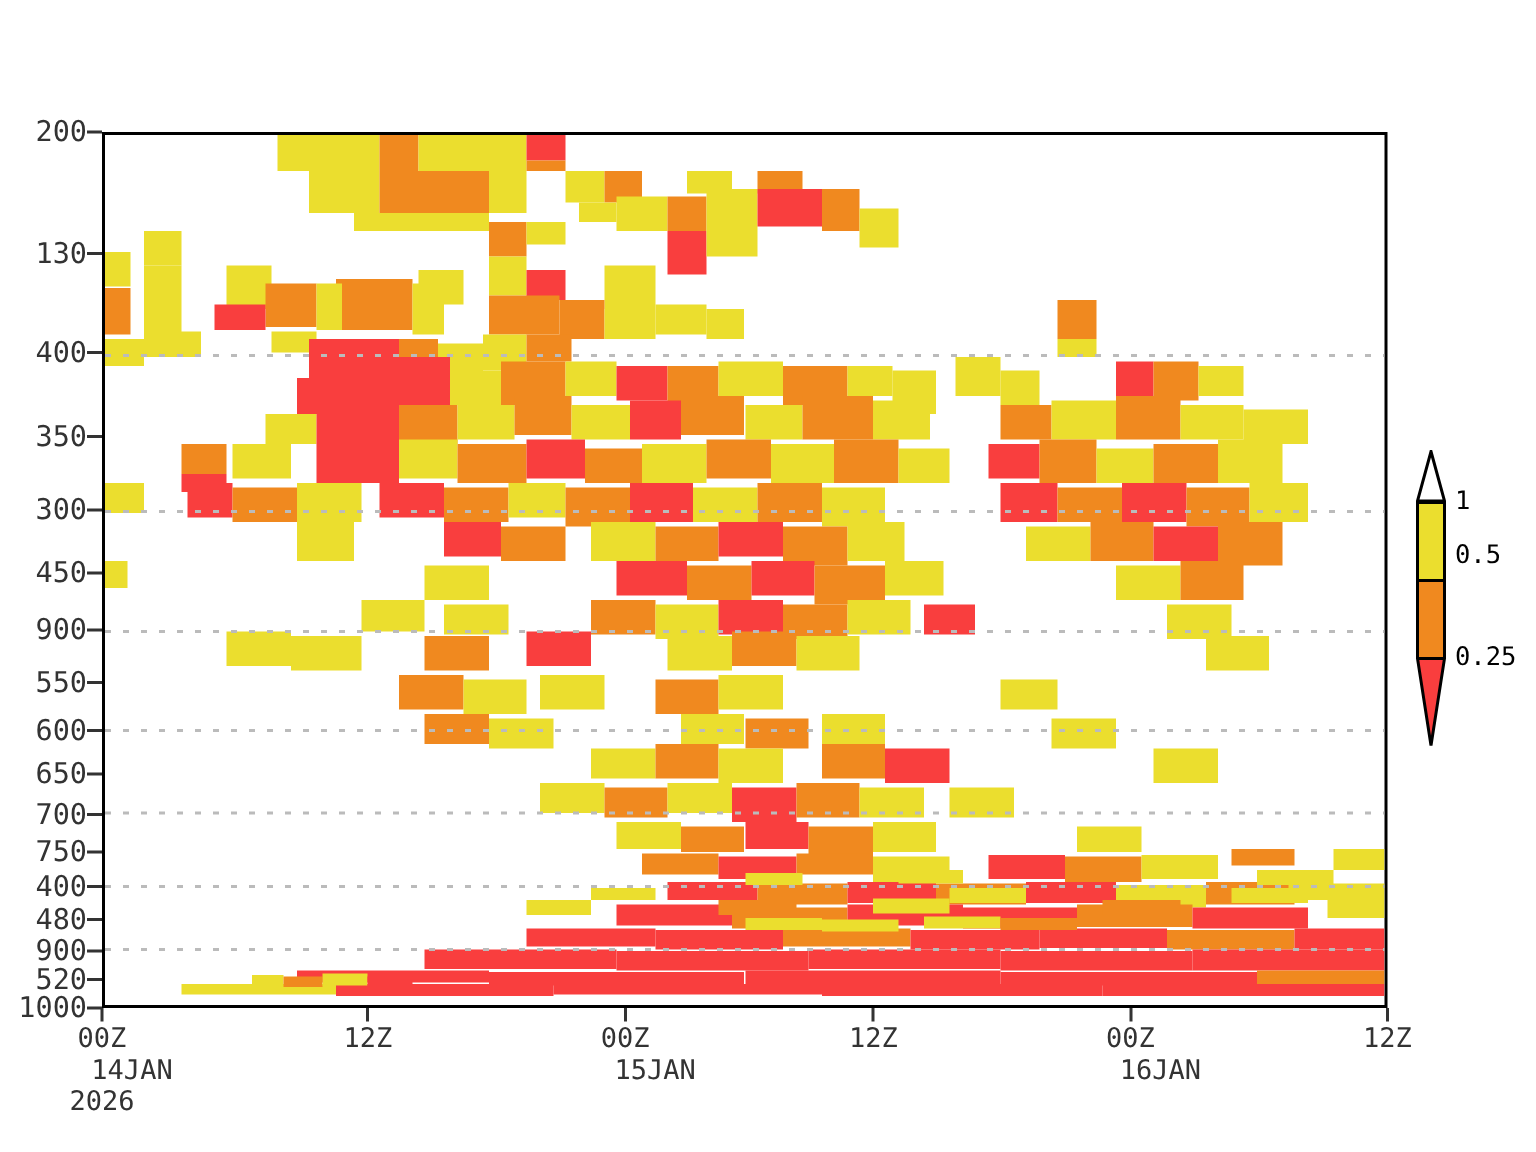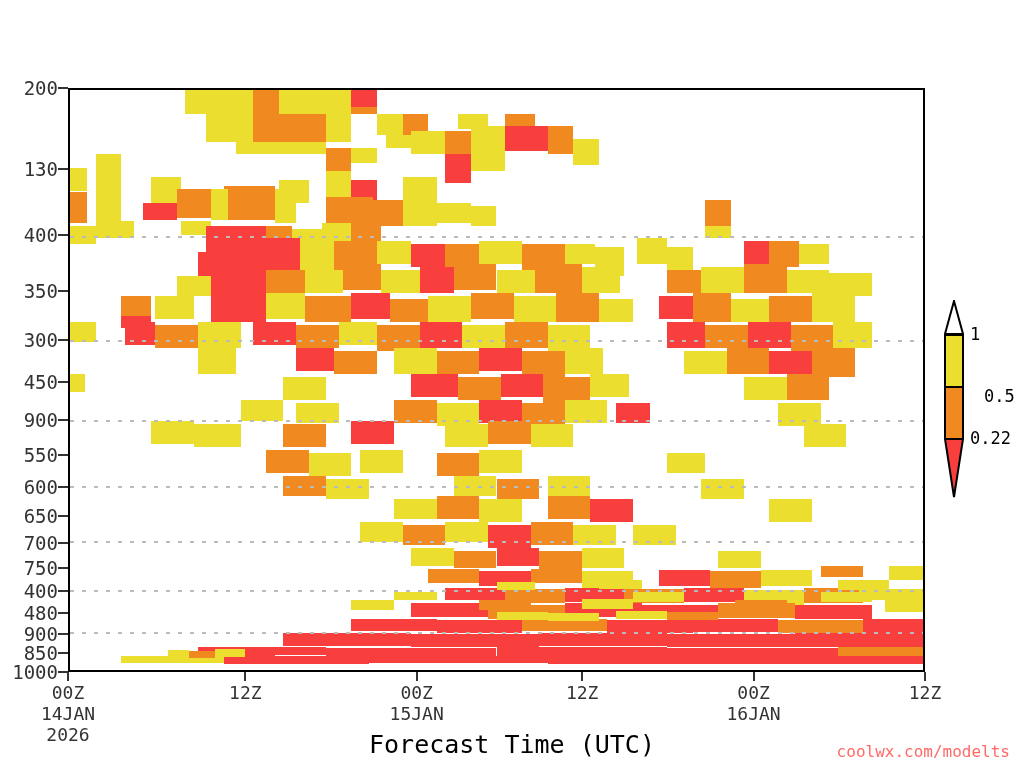--- a/index.html
+++ b/index.html
@@ -57,21 +57,21 @@
   
   #xaxis .tick { position:absolute; top:672px; width:2px; height:9px; background:#333; }
   #xaxis .t1, #xaxis .t2, #xaxis .t3 {
     position:absolute;
     font-family:"DejaVu Sans Mono", monospace;
     font-size:18px; color:#333; white-space:pre;
     transform: translateX(-50%);
     text-align:center;
   }
   #xaxis .t1 { top:682px; }
-  #xaxis .t2 { top:703px; }
+  #xaxis .t2 { top:703px;margin-left:20px; }
   #xaxis .t3 { top:724px; }
 
   .xtitle {
     position:absolute; top:730px; left:0; width:1024px;
     text-align:center;
     font-family:"DejaVu Sans Mono", monospace;
     font-size:25px; color:#000; white-space:pre;
   }
   .credit {
     position:absolute; top:742px; right:14px;
@@ -400,21 +400,21 @@
       <div class="txt" style="top:542.5770718764843px;">700</div>
       <div class="tick" style="top:566.6117977500924px;"></div>
       <div class="txt" style="top:567.6117977500924px;">750</div>
       <div class="tick" style="top:590.0302198297231px;"></div>
       <div class="txt" style="top:591.0302198297231px;">400</div>
       <div class="tick" style="top:612.0284459602682px;"></div>
       <div class="txt" style="top:613.0284459602682px;">480</div>
       <div class="tick" style="top:632.7689252447694px;"></div>
       <div class="txt" style="top:633.7689252447694px;">900</div>
       <div class="tick" style="top:652.387735624405px;"></div>
-      <div class="txt" style="top:653.387735624405px;">850</div>
+      <div class="txt" style="top:653.387735624405px;">520</div>
       <div class="tick" style="top:671px;"></div>
       <div class="txt" style="top:672px;">1000</div>
     </div>
   <div id="xaxis">
       <div class="tick" style="left:67px;"></div>
       <div class="t1" style="left:68px;">00Z</div>
       <div class="t2" style="left:68px;">14JAN</div>
       <div class="t3" style="left:68px;">2026</div>
       <div class="tick" style="left:244.3133px;"></div>
       <div class="t1" style="left:245.3133px;">12Z</div>
@@ -423,31 +423,29 @@
       <div class="t2" style="left:416.7133px;">15JAN</div>
       <div class="tick" style="left:581.1999999999999px;"></div>
       <div class="t1" style="left:582.1999999999999px;">12Z</div>
       <div class="tick" style="left:752.6px;"></div>
       <div class="t1" style="left:753.6px;">00Z</div>
       <div class="t2" style="left:753.6px;">16JAN</div>
       <div class="tick" style="left:924px;"></div>
       <div class="t1" style="left:925px;">12Z</div>
     </div>
 
-  <div class="xtitle">Forecast Time (UTC)</div>
-  <div class="credit">coolwx.com/modelts</div>
 
   <div id="cbar">
       <div class="capup" style="top:0px;left:0px;border-left:10px solid transparent;border-right:10px solid transparent;border-bottom:34px solid #ffffff;"></div>
       <svg style="position:absolute;left:0;top:0;" width="20" height="34">
         <polygon points="10,1 19,34 1,34" fill="#ffffff" stroke="#000" stroke-width="2"></polygon>
       </svg>
       <div class="seg" style="top:34px;height:52px;background:#EBDE2E;border-top:2px solid #000;"></div>
       <div class="seg" style="top:86px;height:52px;background:#F0891F;border-top:2px solid #000;"></div>
       <svg style="position:absolute;left:0;top:138px;" width="20" height="60">
         <polygon points="1,1 19,1 10,59" fill="#F93E3E" stroke="#000" stroke-width="2"></polygon>
       </svg>
       <div class="lbl" style="top:34px;">1</div>
-      <div class="lbl" style="top:96px;margin-left:14px;">0.5</div>
-      <div class="lbl" style="top:138px;">0.22</div>
+      <div class="lbl" style="top:70px;">0.5</div>
+      <div class="lbl" style="top:138px;">0.25</div>
     </div>
 
 </div>
 
 </body></html>

